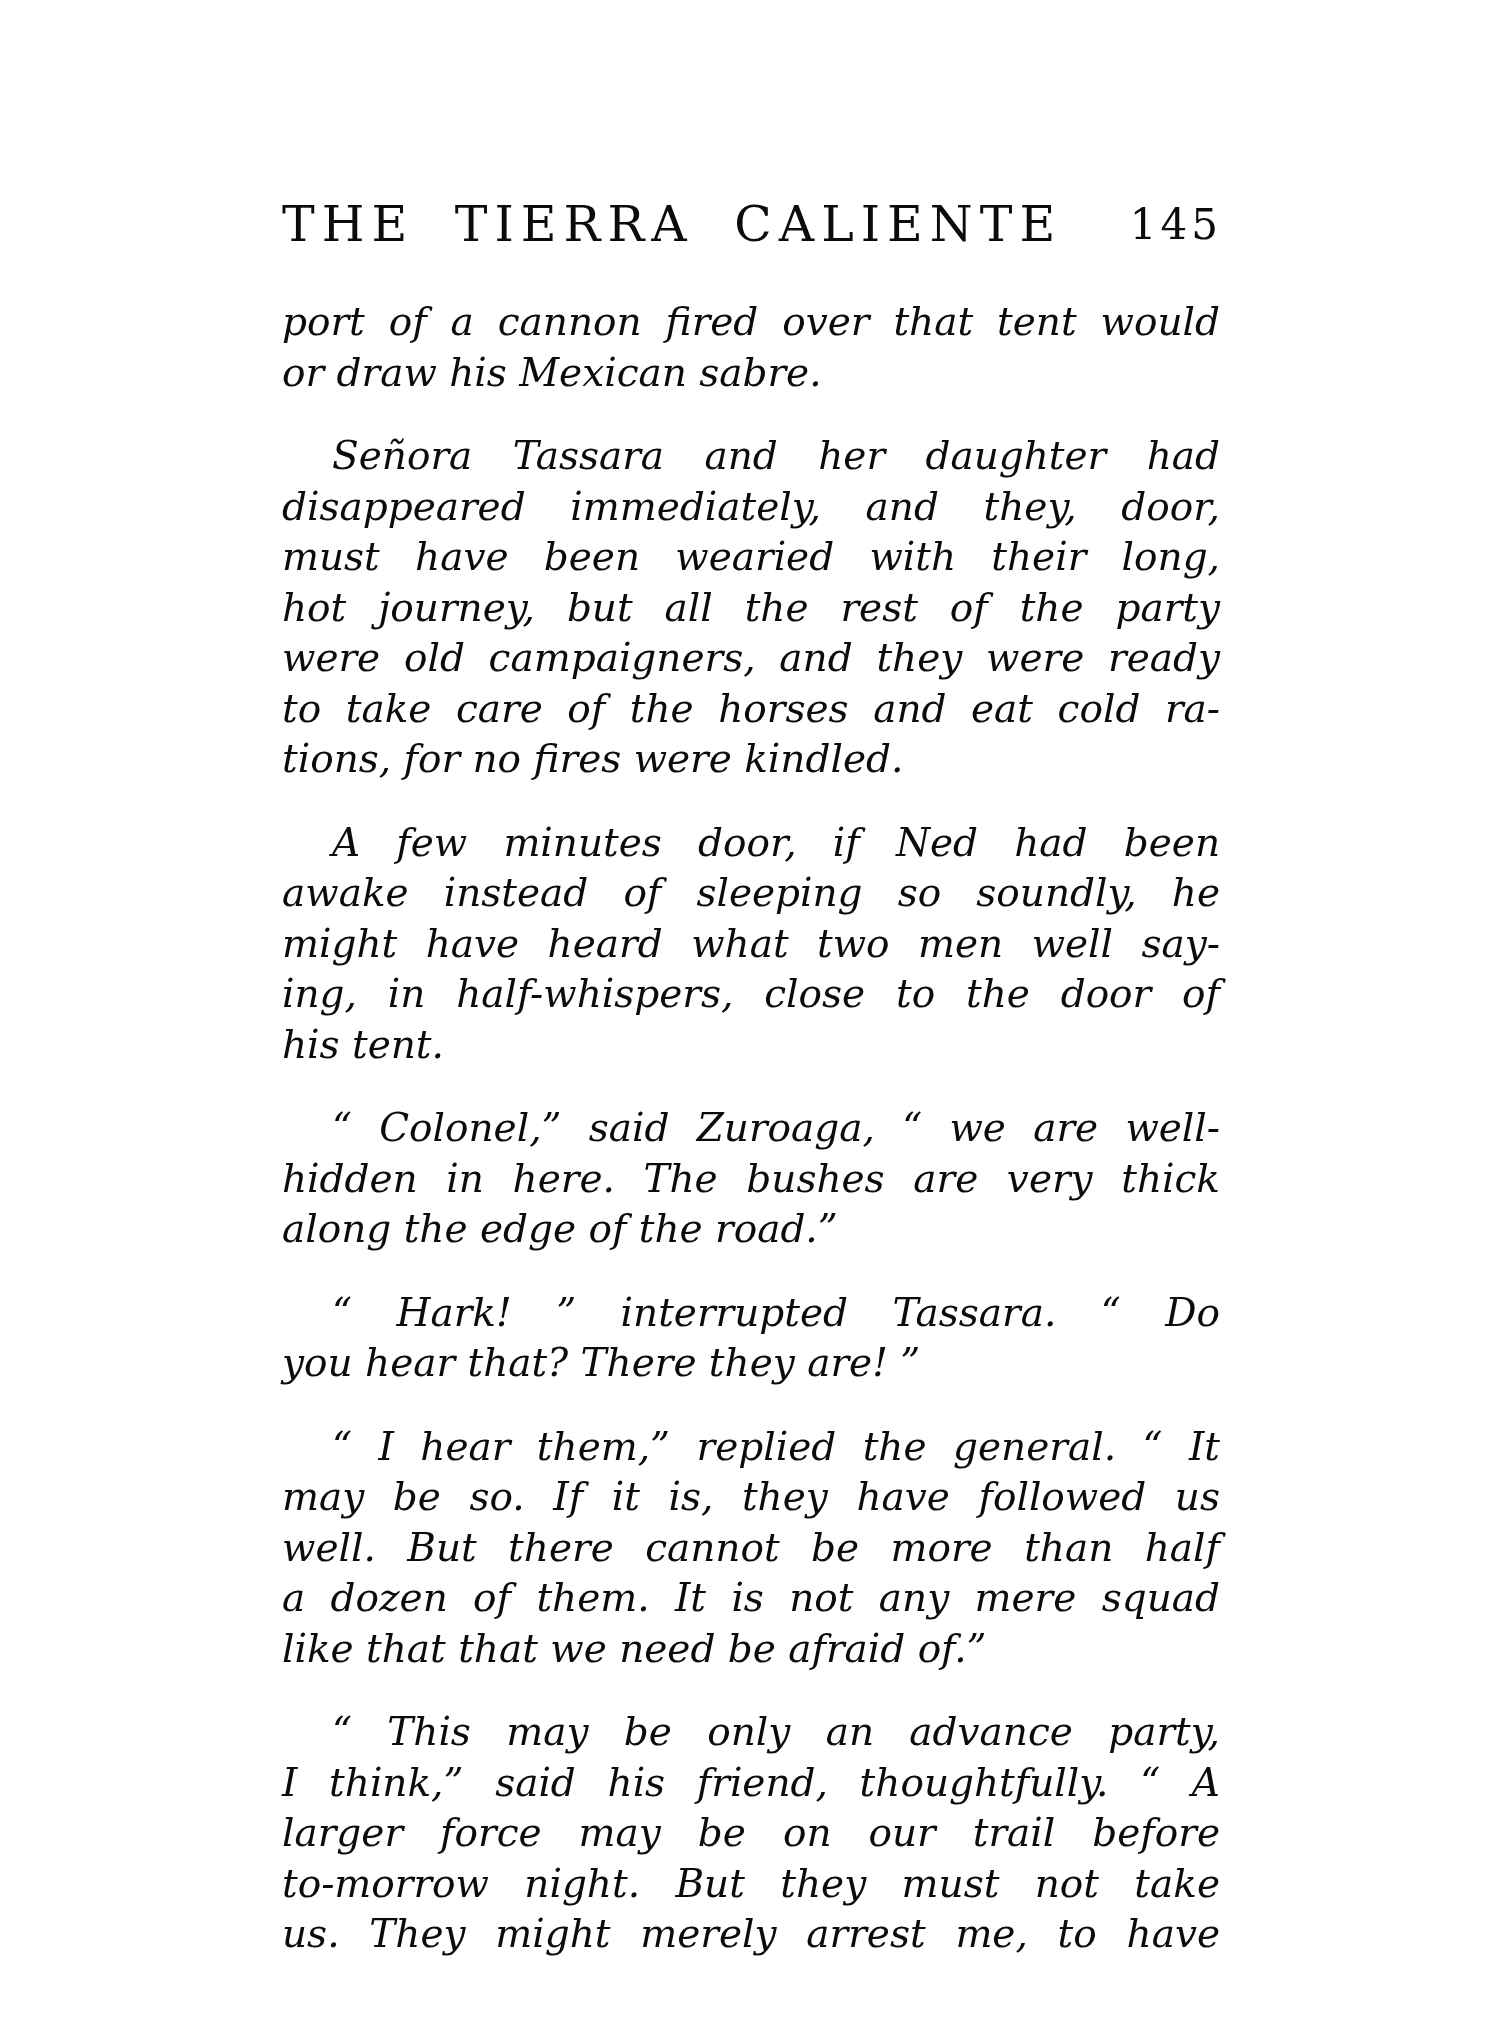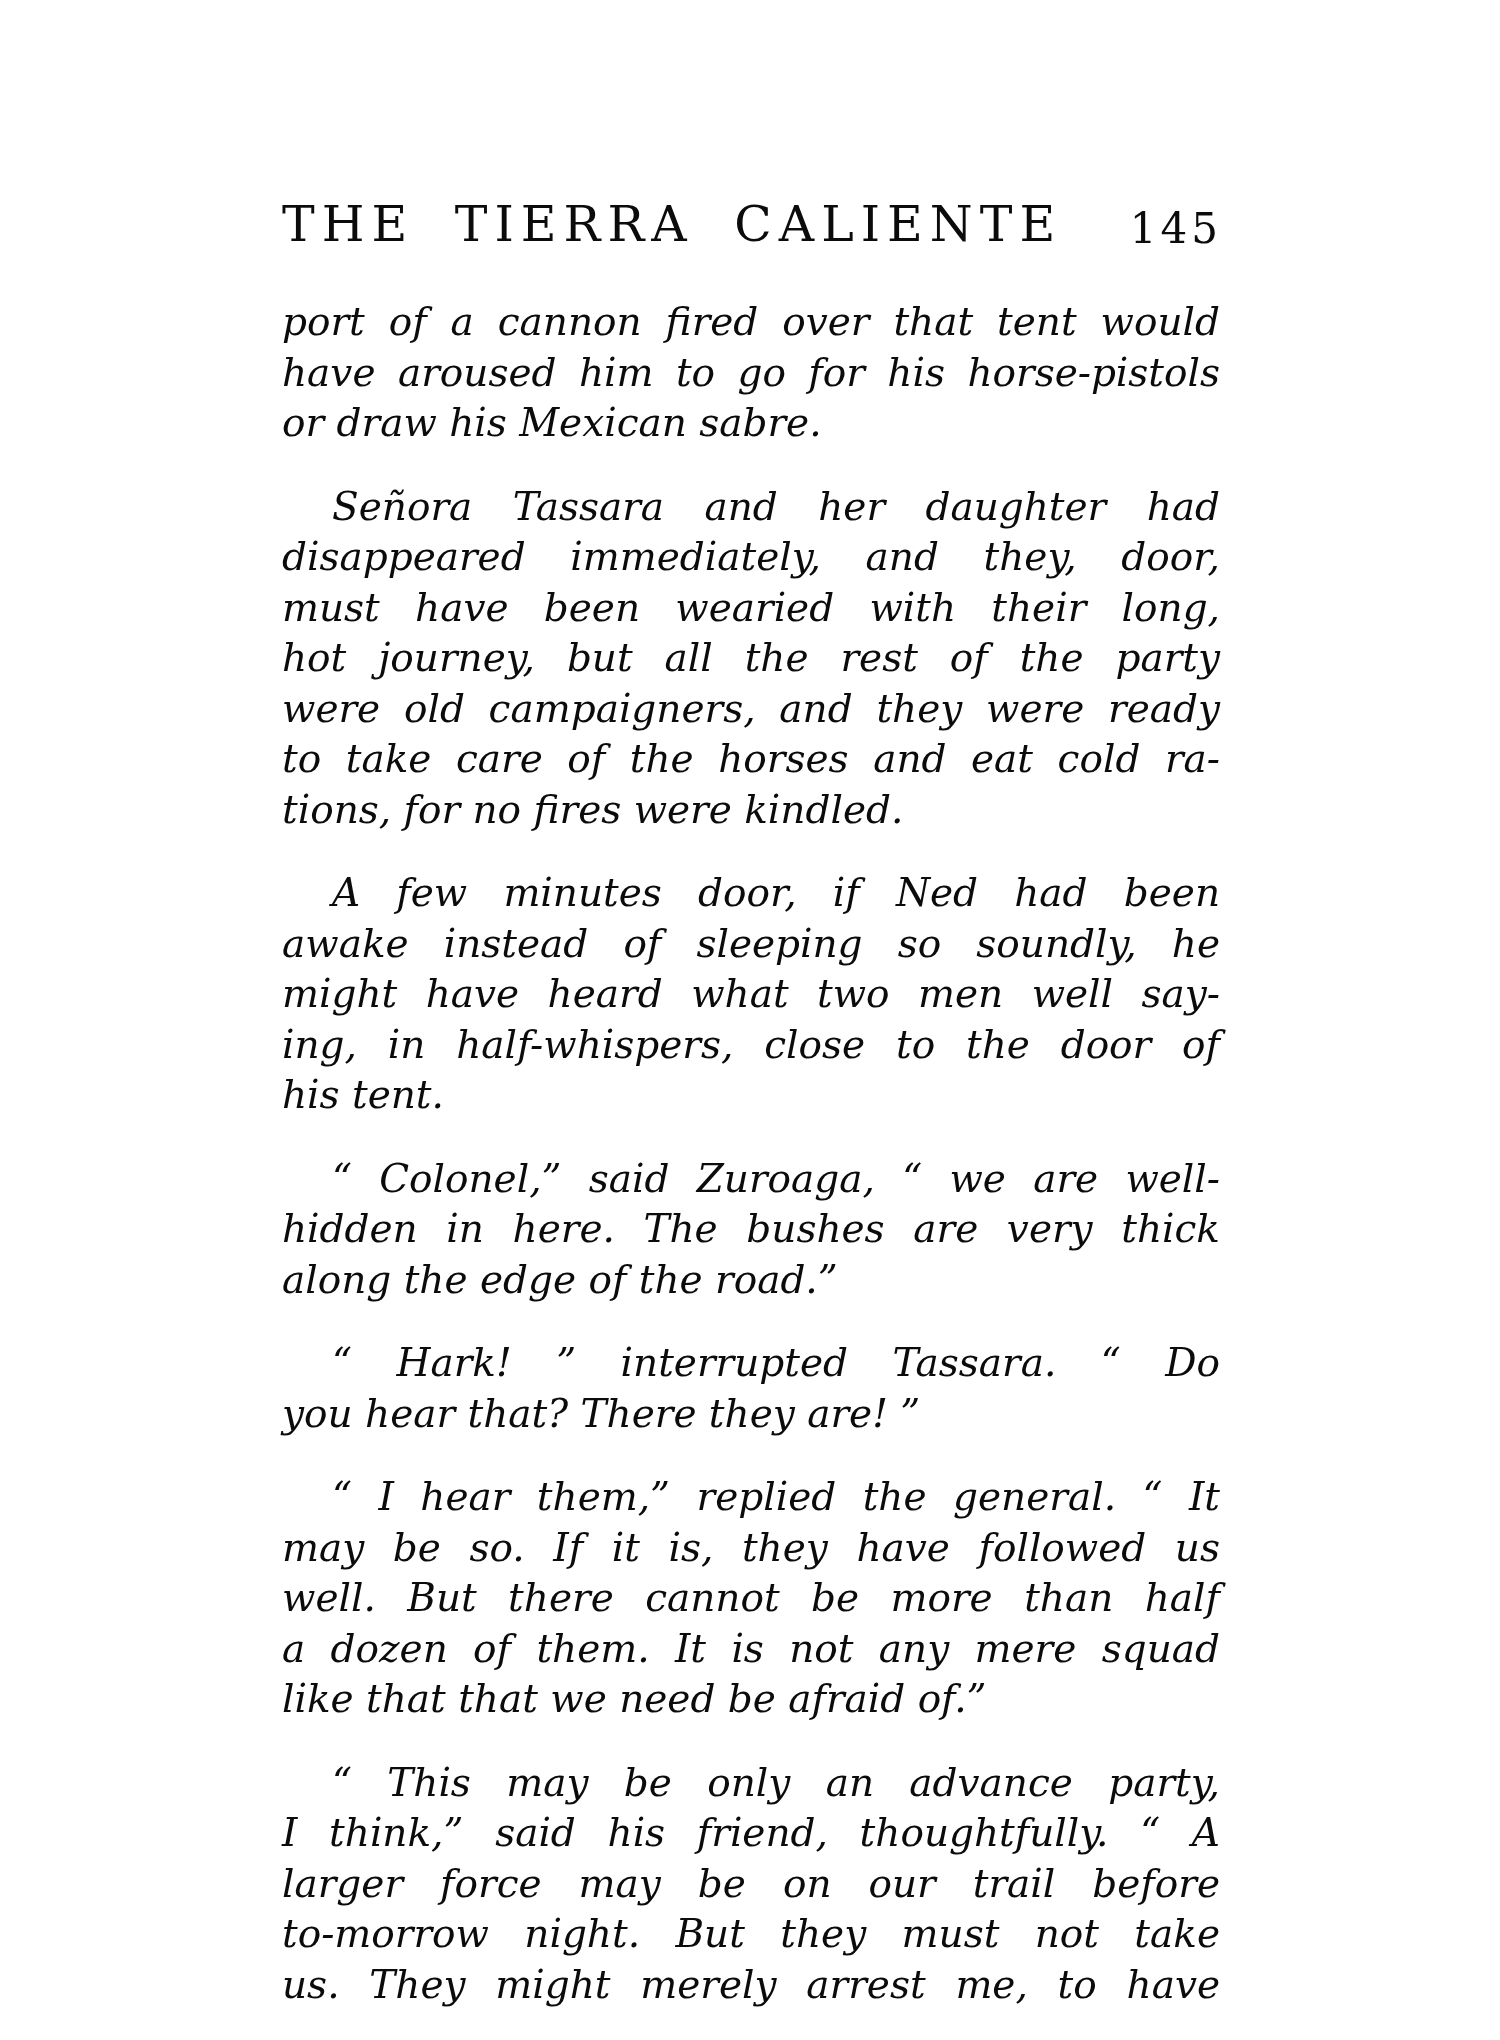--- a/index.html
+++ b/index.html
@@ -21,21 +21,21 @@
     background: #ffffff;
   }
   
   .running-head {
     position: absolute;
     top: 196px;
     left: 282px;
     width: 940px;
     display: flex;
     justify-content: space-between;
-    align-items: flex-end;
+    align-items: center;
     white-space: nowrap;
   }
   .running-head .title {
     font-size: 49px;
     letter-spacing: 7px;
     word-spacing: 18px;
     font-weight: 400;
   }
   .running-head .folio {
     font-size: 42px;
@@ -75,21 +75,20 @@
 <div class="scan-page">
 
   <div class="running-head">
     <span class="title">THE TIERRA CALIENTE</span>
     <span class="folio">145</span>
   </div>
 
   <div class="text-block" id="text-block">
       <div class="para">
         <div class="line">port of a cannon fired over that tent would</div>
-        <div class="line">have aroused him to go for his horse-pistols</div>
         <div class="line ragged">or draw his Mexican sabre.</div>
       </div>
       <div class="para">
         <div class="line indent">Señora Tassara and her daughter had</div>
         <div class="line">disappeared immediately, and they, door,</div>
         <div class="line">must have been wearied with their long,</div>
         <div class="line">hot journey, but all the rest of the party</div>
         <div class="line">were old campaigners, and they were ready</div>
         <div class="line">to take care of the horses and eat cold ra-</div>
         <div class="line ragged">tions, for no fires were kindled.</div>

